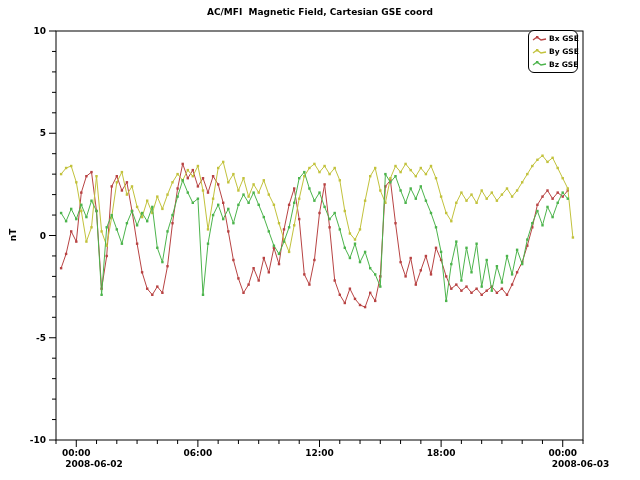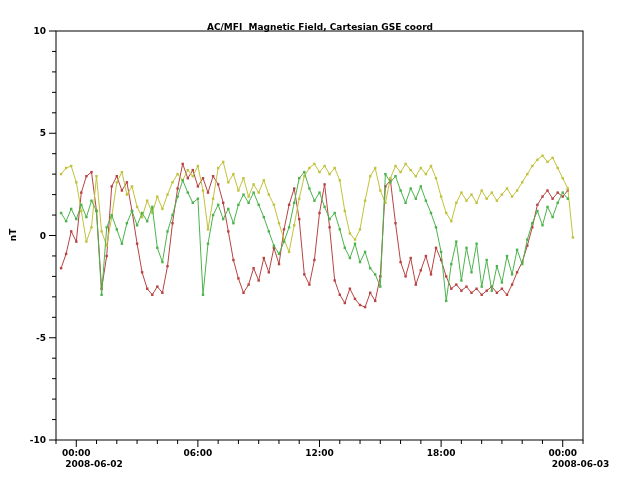--- a/index.html
+++ b/index.html
@@ -1,21 +1,21 @@
 <!DOCTYPE html>
 <html><head>
 <meta charset="utf-8">
 <style>
   html,body{margin:0;padding:0;background:#ffffff;}
   #screen{
     position:relative;width:640px;height:480px;background:#ffffff;overflow:hidden;
     font-family:"DejaVu Sans",sans-serif;
   }
   #chart-title{
-    position:absolute;left:0;top:22px;width:640px;text-align:center;
+    position:absolute;left:0;top:7px;width:640px;text-align:center;
     font-size:9px;font-weight:bold;color:#000;white-space:pre;
   }
   #y-axis-label{
     position:absolute;left:6px;top:227px;width:20px;height:16px;
     font-size:9px;font-weight:bold;color:#000;
     transform:rotate(-90deg);transform-origin:center center;text-align:center;
   }
   #plot-svg{position:absolute;left:0;top:0;}
   #legend{
     position:absolute;left:528px;top:30px;width:50px;height:43px;
@@ -397,13 +397,36 @@
       <rect x="526.1" y="238.4" width="2.4" height="2.4" fill="#4cb44c"></rect>
       <rect x="531.1" y="222.0" width="2.4" height="2.4" fill="#4cb44c"></rect>
       <rect x="536.2" y="209.8" width="2.4" height="2.4" fill="#4cb44c"></rect>
       <rect x="541.3" y="224.1" width="2.4" height="2.4" fill="#4cb44c"></rect>
       <rect x="546.3" y="205.7" width="2.4" height="2.4" fill="#4cb44c"></rect>
       <rect x="551.4" y="215.9" width="2.4" height="2.4" fill="#4cb44c"></rect>
       <rect x="556.5" y="201.6" width="2.4" height="2.4" fill="#4cb44c"></rect>
       <rect x="561.5" y="191.4" width="2.4" height="2.4" fill="#4cb44c"></rect>
       <rect x="566.6" y="197.5" width="2.4" height="2.4" fill="#4cb44c"></rect>
     </svg>
+  <div id="legend">
+      <div class="legend-row">
+        <svg class="legend-sample" viewBox="0 0 15 8">
+          <polyline points="1,5 5,2 9,5 14,4" fill="none" stroke="#b84343" stroke-width="1.3"></polyline>
+          <rect x="4" y="1" width="2.4" height="2.4" fill="#b84343"></rect>
+        </svg>
+        <span class="legend-label">Bx GSE</span>
+      </div>
+      <div class="legend-row">
+        <svg class="legend-sample" viewBox="0 0 15 8">
+          <polyline points="1,5 5,2 9,5 14,4" fill="none" stroke="#c2c23c" stroke-width="1.3"></polyline>
+          <rect x="4" y="1" width="2.4" height="2.4" fill="#c2c23c"></rect>
+        </svg>
+        <span class="legend-label">By GSE</span>
+      </div>
+      <div class="legend-row">
+        <svg class="legend-sample" viewBox="0 0 15 8">
+          <polyline points="1,5 5,2 9,5 14,4" fill="none" stroke="#4cb44c" stroke-width="1.3"></polyline>
+          <rect x="4" y="1" width="2.4" height="2.4" fill="#4cb44c"></rect>
+        </svg>
+        <span class="legend-label">Bz GSE</span>
+      </div>
+    </div>
 </div>
 
 </body></html>

